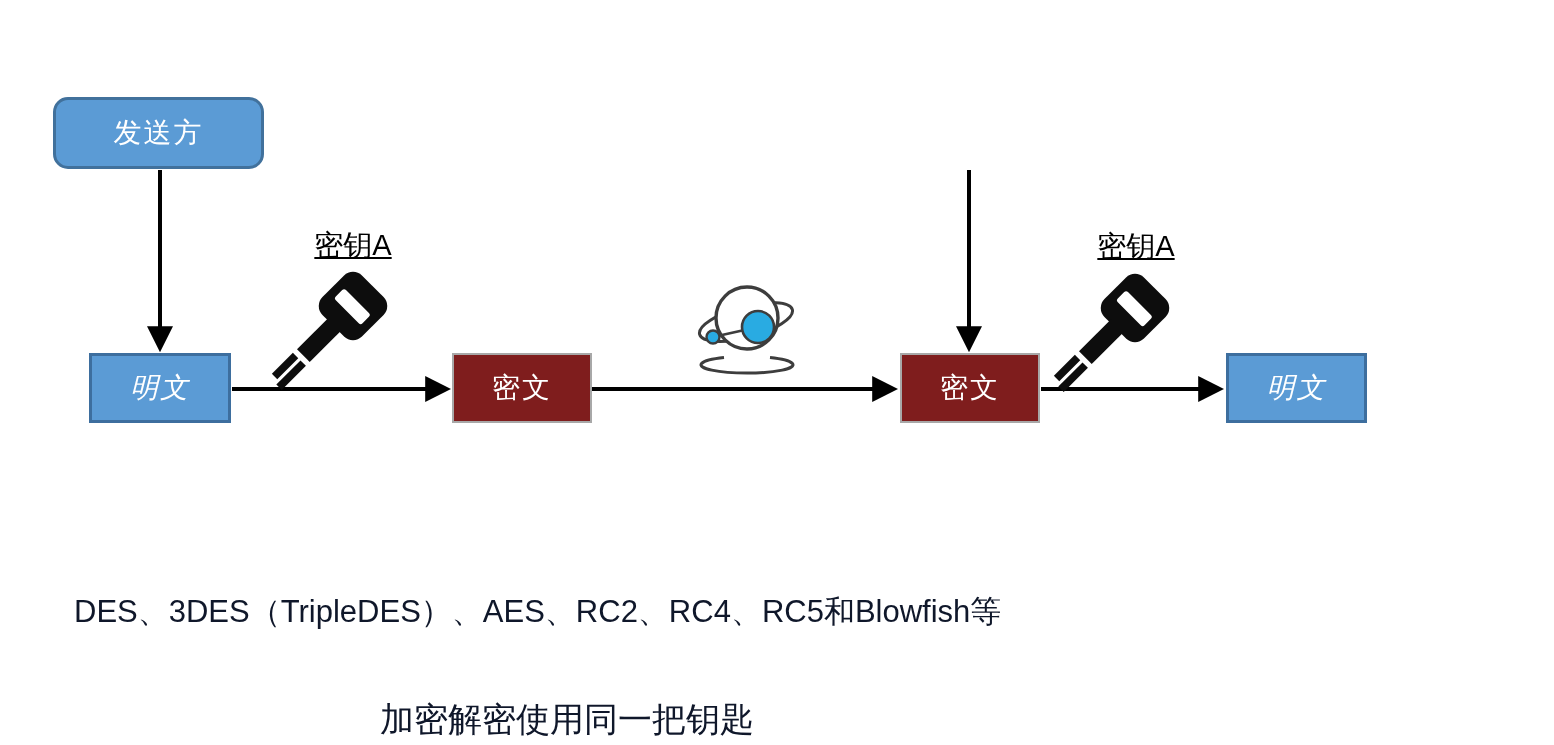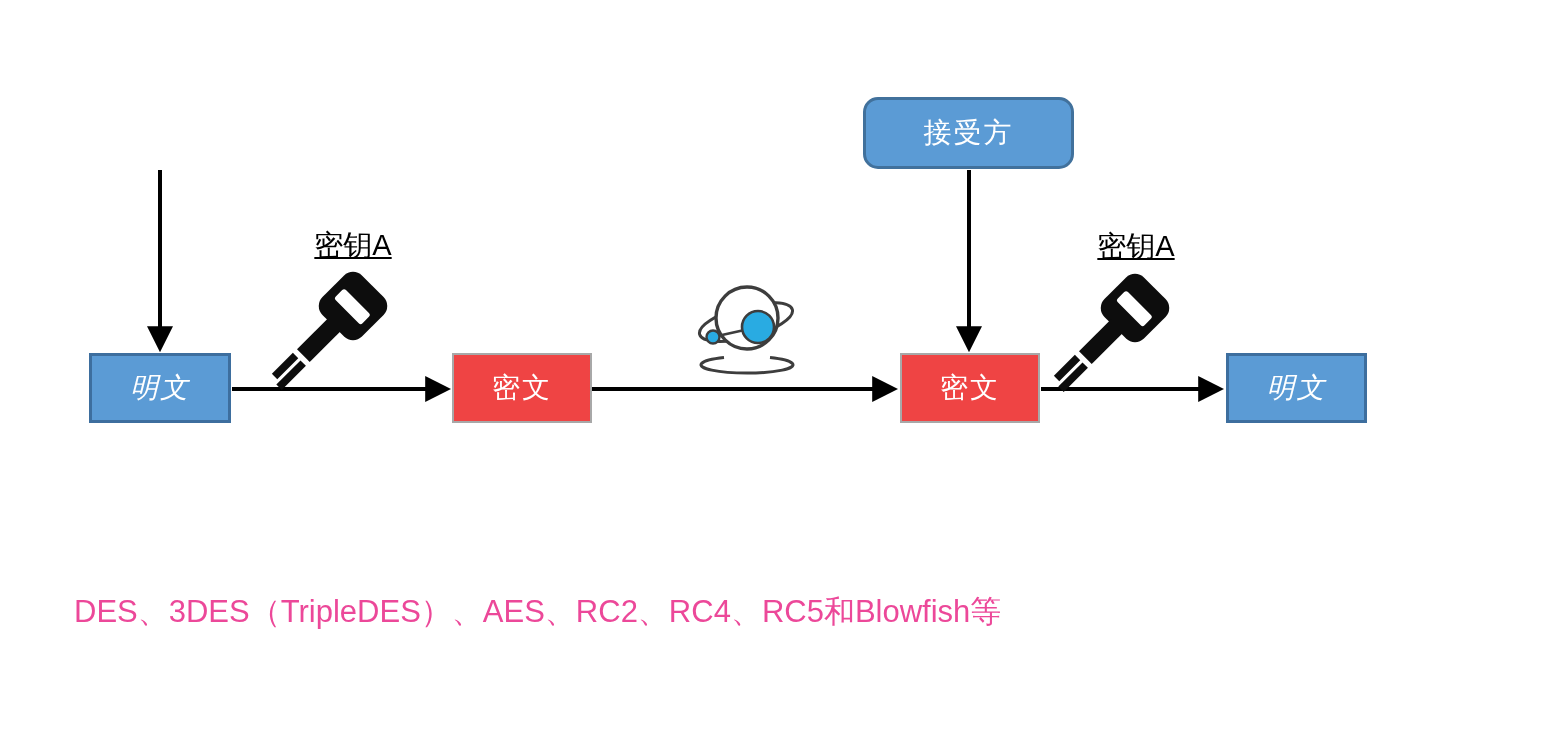--- a/index.html
+++ b/index.html
@@ -36,34 +36,34 @@
     background: #5B9BD5;
     border: 3px solid #41719C;
     border-radius: 15px;
   }
   .node.rect-blue {
     background: #5B9BD5;
     border: 3px solid #3D6E9E;
     font-style: italic;
   }
   .node.rect-black {
-    background: #ef4444;
+    background: #7f1d1d;
     border: 2px solid #a8a8a8;
   }
   .key-label {
     position: absolute;
     width: 130px;
     text-align: center;
     color: #000000;
     font-size: 29px;
     text-decoration: underline;
   }
   .note {
     position: absolute;
-    color: #ec4899;
+    color: #0f172a;
     white-space: nowrap;
     text-align: right;
   }
   .note.algorithms { left: 74px; top: 591px; font-size: 31px; }
   .note.summary    { left: 380px; top: 697px; font-size: 34px; }
 </style>
 </head>
 <body>
 
 <div class="canvas">
@@ -100,24 +100,24 @@
 
     <g transform="translate(1135,308) rotate(135) scale(0.9)" fill="#0d0d0d">
       <rect x="-31" y="-31" width="62" height="62" rx="14"></rect>
       <rect x="28" y="-10" width="50" height="20"></rect>
       <rect x="84" y="-10" width="38" height="8.5"></rect>
       <rect x="84" y="2" width="33" height="8.5"></rect>
       <rect x="-7" y="-21" width="16" height="42" rx="3" fill="#ffffff"></rect>
     </g>
   </svg>
 
+  <div class="node rounded" style="left:53px; top:97px; width:211px; height:72px;">
+    <span>发送方</span>
+  </div>
 
-  <div class="node rounded" style="left:863px; top:97px; width:211px; height:72px;">
-    <span>接受方</span>
-  </div>
 
   <div class="node rect-blue" style="left:89px; top:353px; width:142px; height:70px;">
     <span>明文</span>
   </div>
 
   <div class="node rect-black" style="left:452px; top:353px; width:140px; height:70px;">
     <span>密文</span>
   </div>
 
   <div class="node rect-black" style="left:900px; top:353px; width:140px; height:70px;">
@@ -125,14 +125,15 @@
   </div>
 
   <div class="node rect-blue" style="left:1226px; top:353px; width:141px; height:70px;">
     <span>明文</span>
   </div>
 
   <div class="key-label" style="left:288px; top:226px;">密钥A</div>
   <div class="key-label" style="left:1071px; top:227px;">密钥A</div>
 
   <div class="note algorithms">DES、3DES（TripleDES）、AES、RC2、RC4、RC5和Blowfish等</div>
+  <div class="note summary">加密解密使用同一把钥匙</div>
 
 </div>
 
 </body></html>

